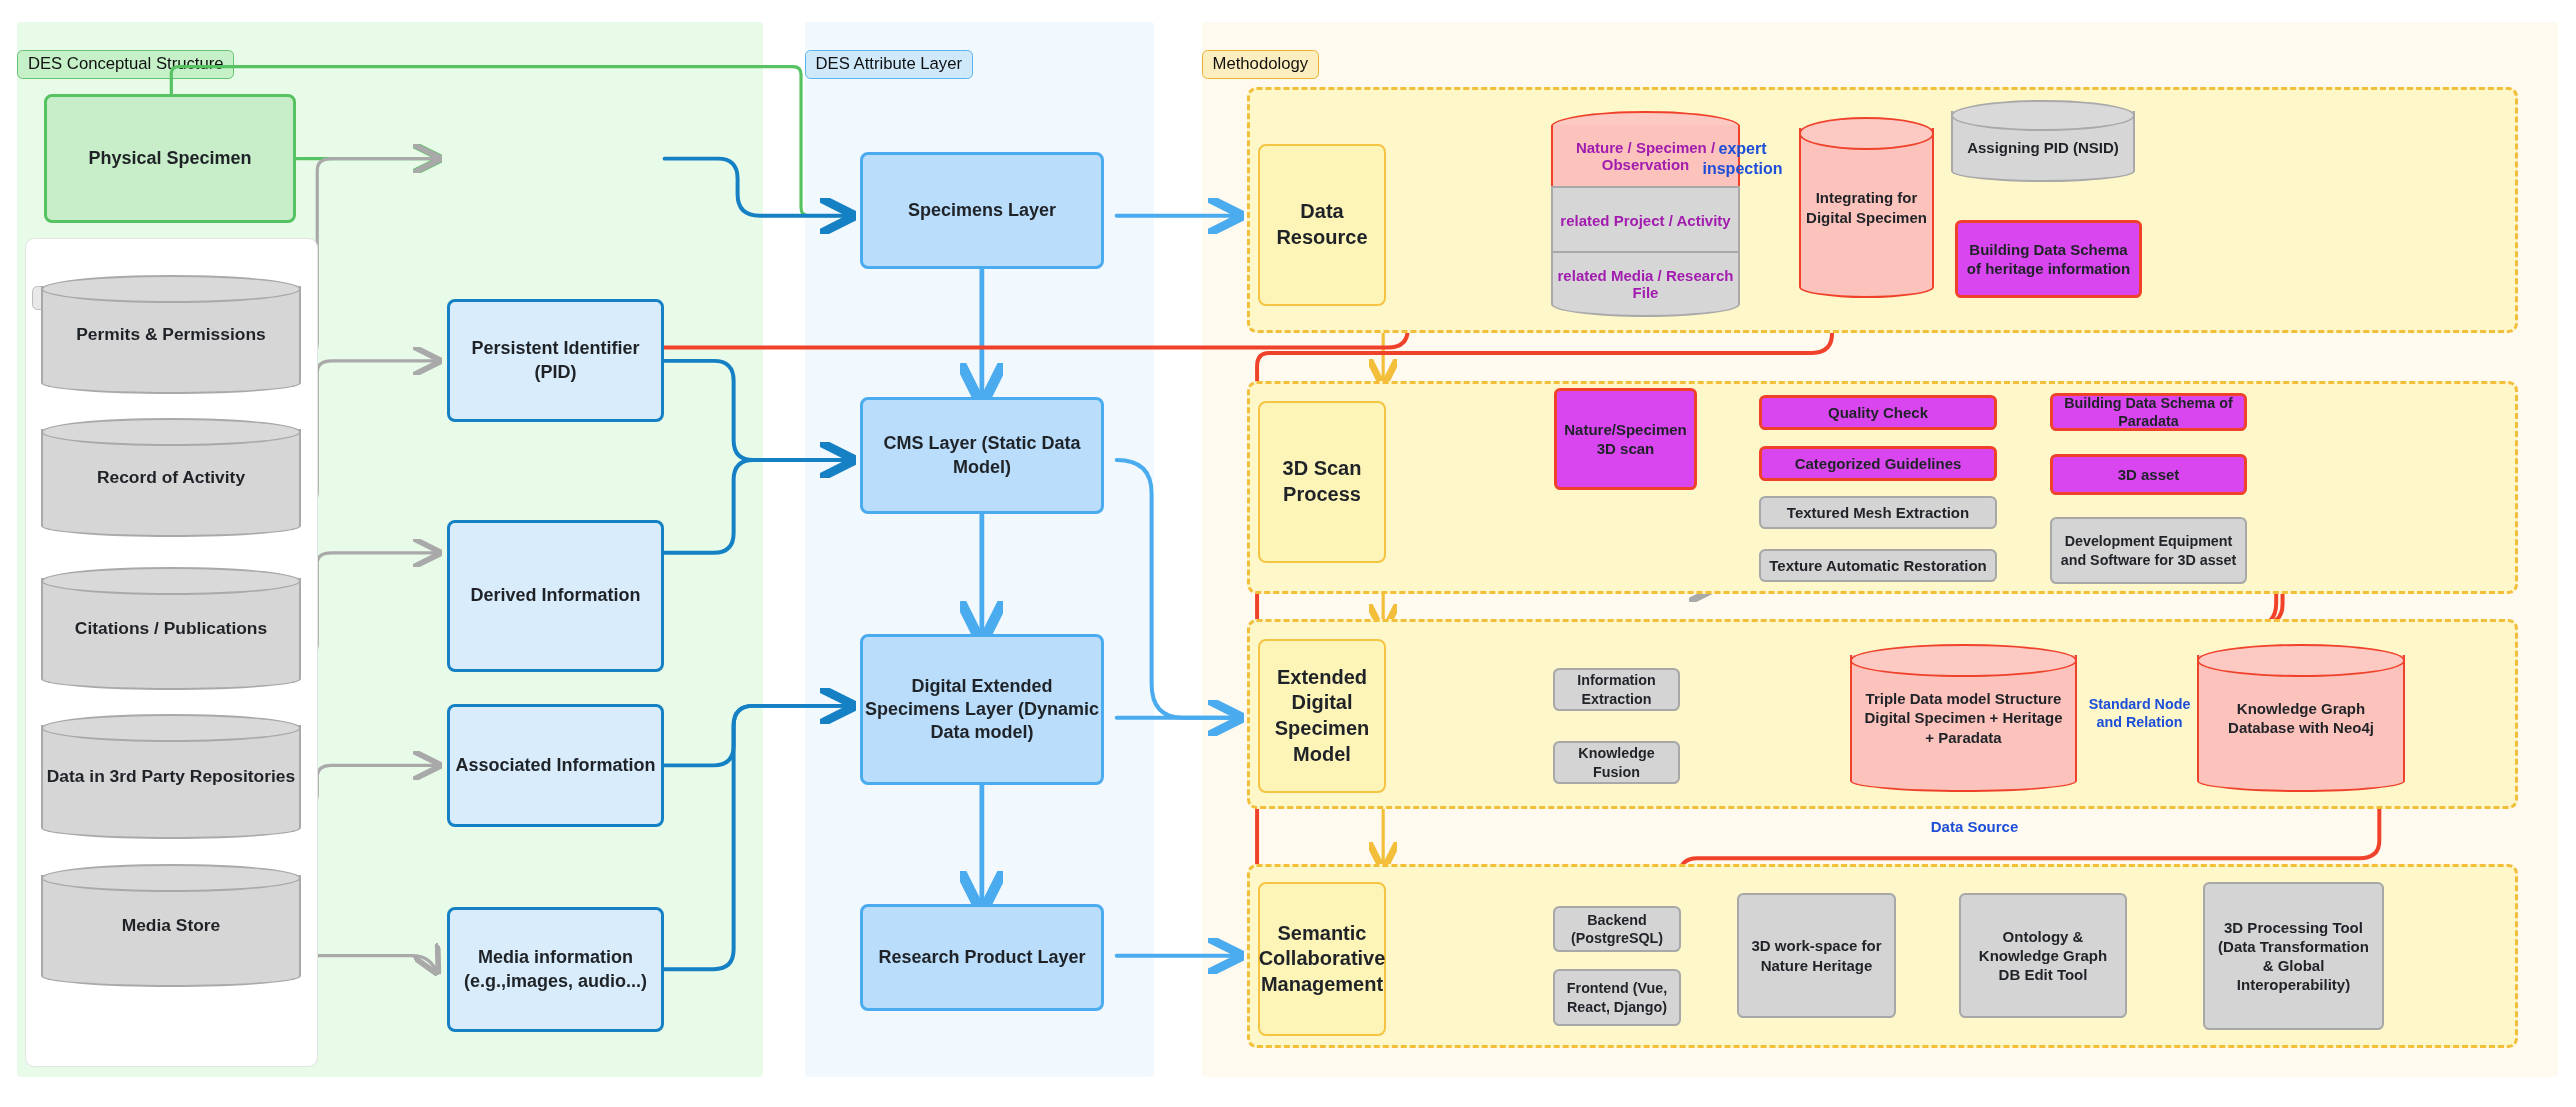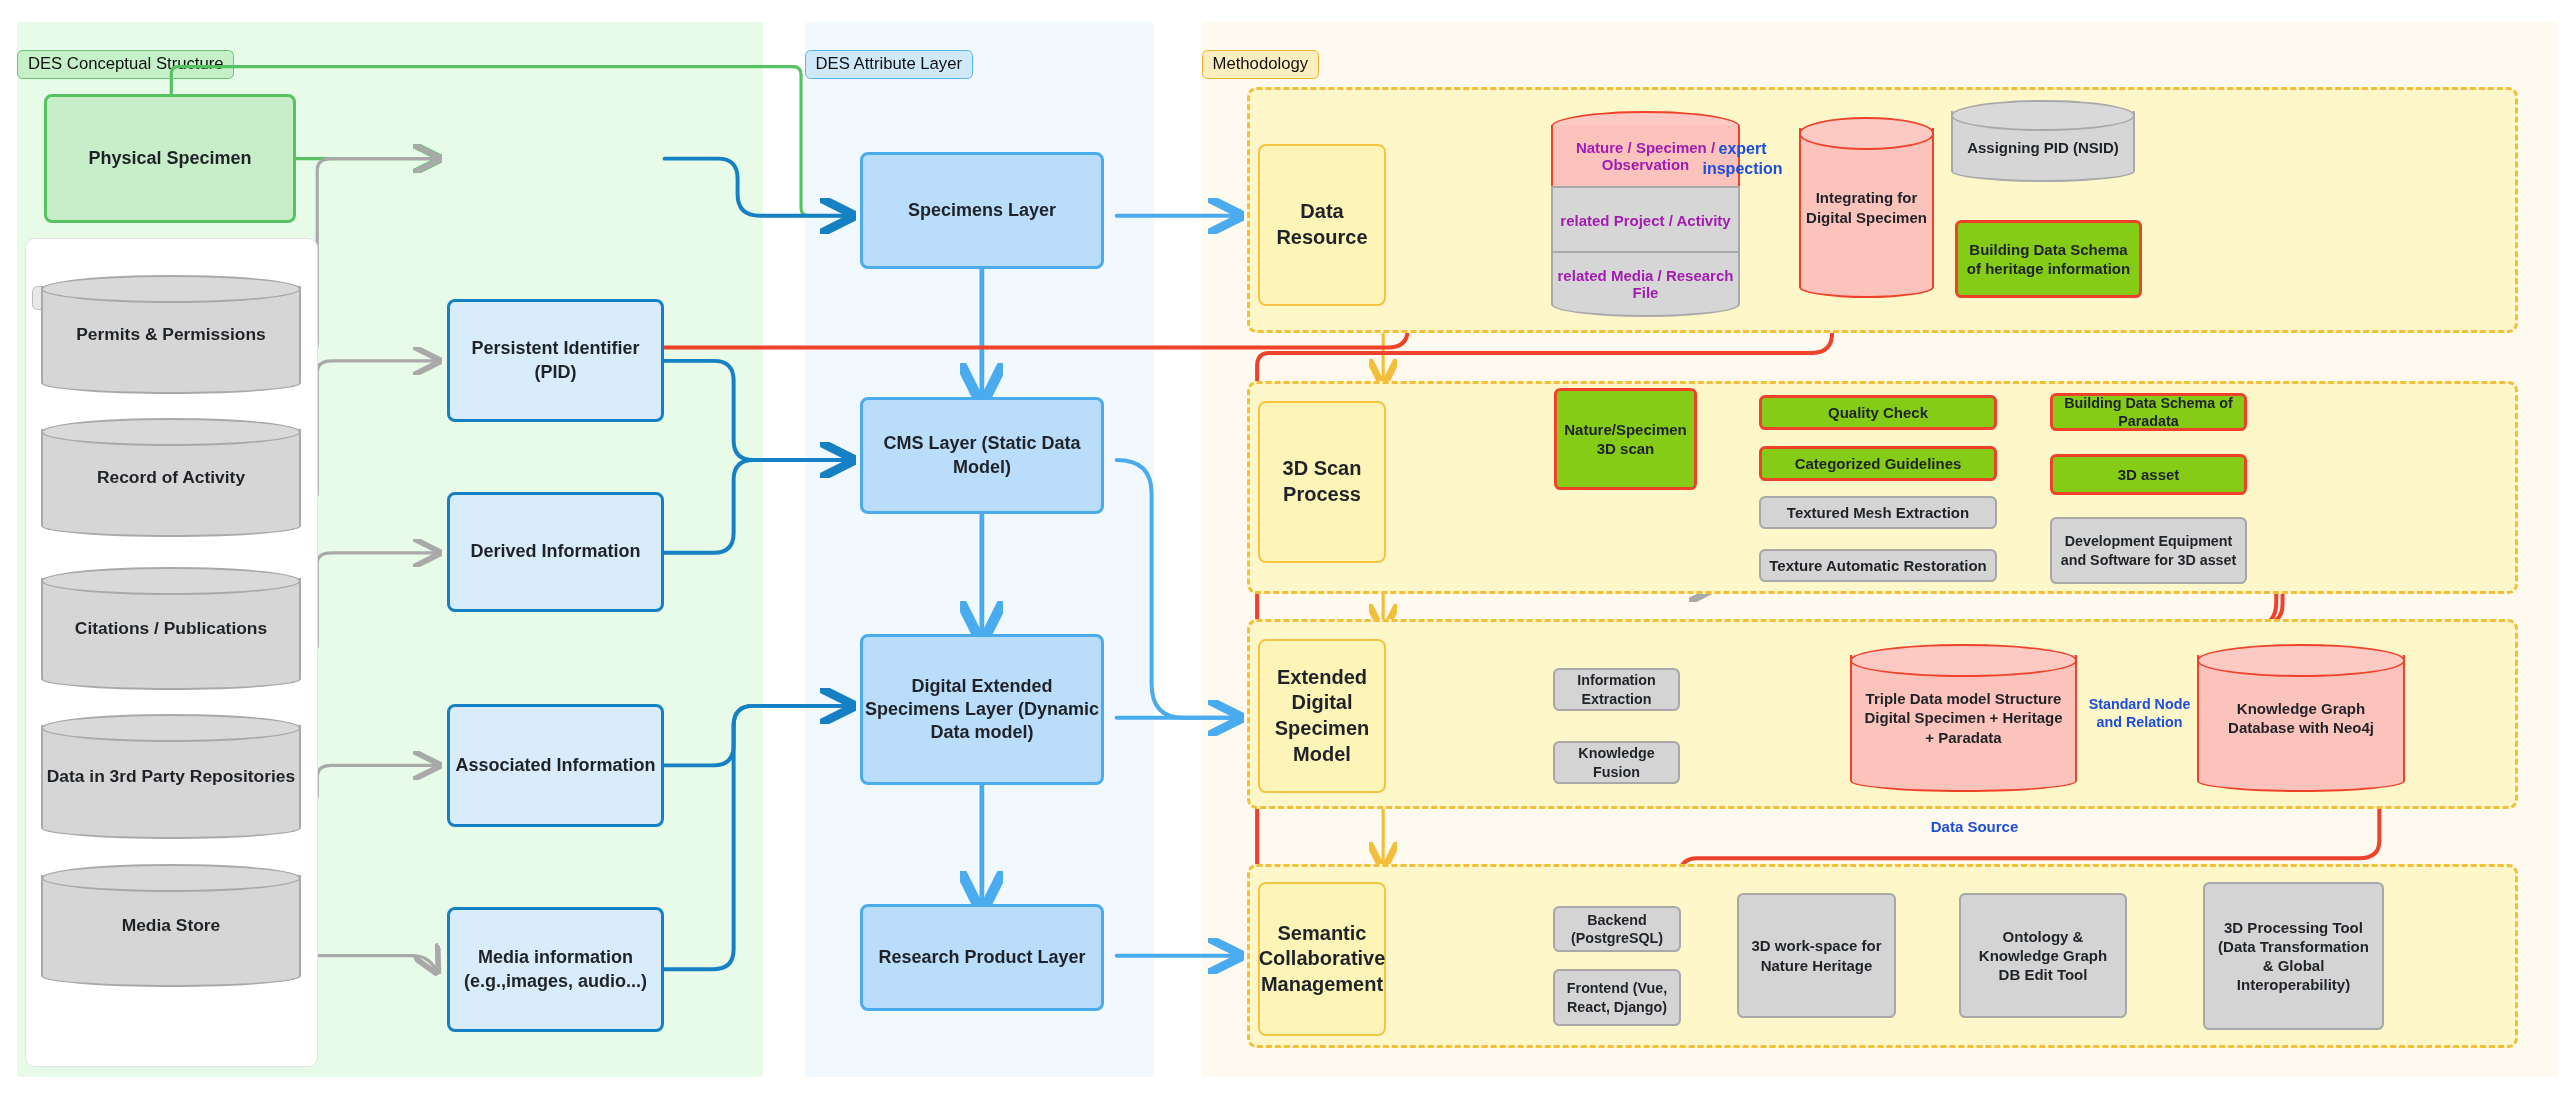--- a/index.html
+++ b/index.html
@@ -18,21 +18,21 @@
   .lbl-yellow{background:#fdeec0;border:1.2px solid #eab12f;}
   .lbl-grey{background:#e8e8e8;border:1.2px solid #bdbdbd;}
 
   
   .node{position:absolute;display:flex;align-items:center;justify-content:center;text-align:center;
         box-sizing:border-box;font-weight:bold;color:#1f2328;line-height:1.28;}
   .n-green{background:#c7eec9;border:3.2px solid #56c262;border-radius:8px;font-size:18px;}
   .n-blue-dark{background:#d8ecfb;border:3.2px solid #1580c4;border-radius:8px;font-size:18px;}
   .n-blue-light{background:#b9ddfa;border:3.2px solid #4aabee;border-radius:8px;font-size:18px;}
   .n-yellow{background:#fdf4b8;border:2.8px solid #f6c443;border-radius:8px;font-size:20px;}
-  .n-red{background:#84cc16;border:3.2px solid #f0422a;border-radius:6.3px;font-size:15px;}
+  .n-red{background:#d946ef;border:3.2px solid #f0422a;border-radius:6.3px;font-size:15px;}
   .n-grey{background:#d4d4d4;border:2px solid #a8a8a8;border-radius:6.3px;font-size:15px;}
   .n-white{background:#ffffff;border:1.2px solid #e3e3e3;border-radius:9.5px;}
 
   
   .lane{position:absolute;border:3.2px dashed #f3bf3a;border-radius:9.5px;background:#fdf7c9;box-sizing:border-box;}
 
   
   .cyl{position:absolute;box-sizing:border-box;}
   .cyl .body{position:absolute;left:0;right:0;top:11px;bottom:0;border-radius:0 0 50% 50%/0 0 11px 11px;}
   .cyl .top{position:absolute;left:0;right:0;top:0;height:24px;border-radius:50%;}
@@ -193,21 +193,21 @@
     <div class="top"></div>
     <div class="txt" style="font-size:17.4px;">Data in 3rd Party Repositories</div>
   </div>
   <div class="cyl cyl-grey" style="left:41px;top:864px;width:260px;height:123px;">
     <div class="body"></div>
     <div class="top"></div>
     <div class="txt" style="font-size:17.4px;">Media Store</div>
   </div>
 
   <div class="node n-blue-dark" style="left:447px;top:299px;width:217px;height:123px;">Persistent Identifier (PID)</div>
-  <div class="node n-blue-dark" style="left:447px;top:492px;width:217px;height:120px;">Derived Information</div>
+  <div class="node n-blue-dark" style="left:447px;top:520px;width:217px;height:152px;">Derived Information</div>
   <div class="node n-blue-dark" style="left:447px;top:704px;width:217px;height:123px;">Associated Information</div>
   <div class="node n-blue-dark" style="left:447px;top:907px;width:217px;height:125px;">Media information (e.g.,images, audio...)</div>
 
   <div class="node n-blue-light" style="left:860px;top:152px;width:244px;height:117px;">Specimens Layer</div>
   <div class="node n-blue-light" style="left:860px;top:397px;width:244px;height:117px;">CMS Layer (Static Data Model)</div>
   <div class="node n-blue-light" style="left:860px;top:634px;width:244px;height:151px;">Digital Extended Specimens Layer (Dynamic Data model)</div>
   <div class="node n-blue-light" style="left:860px;top:904px;width:244px;height:107px;">Research Product Layer</div>
 
   <div class="lane" style="left:1247px;top:87px;width:1271px;height:246px;"></div>
   <div class="lane" style="left:1247px;top:381px;width:1271px;height:213px;"></div>

